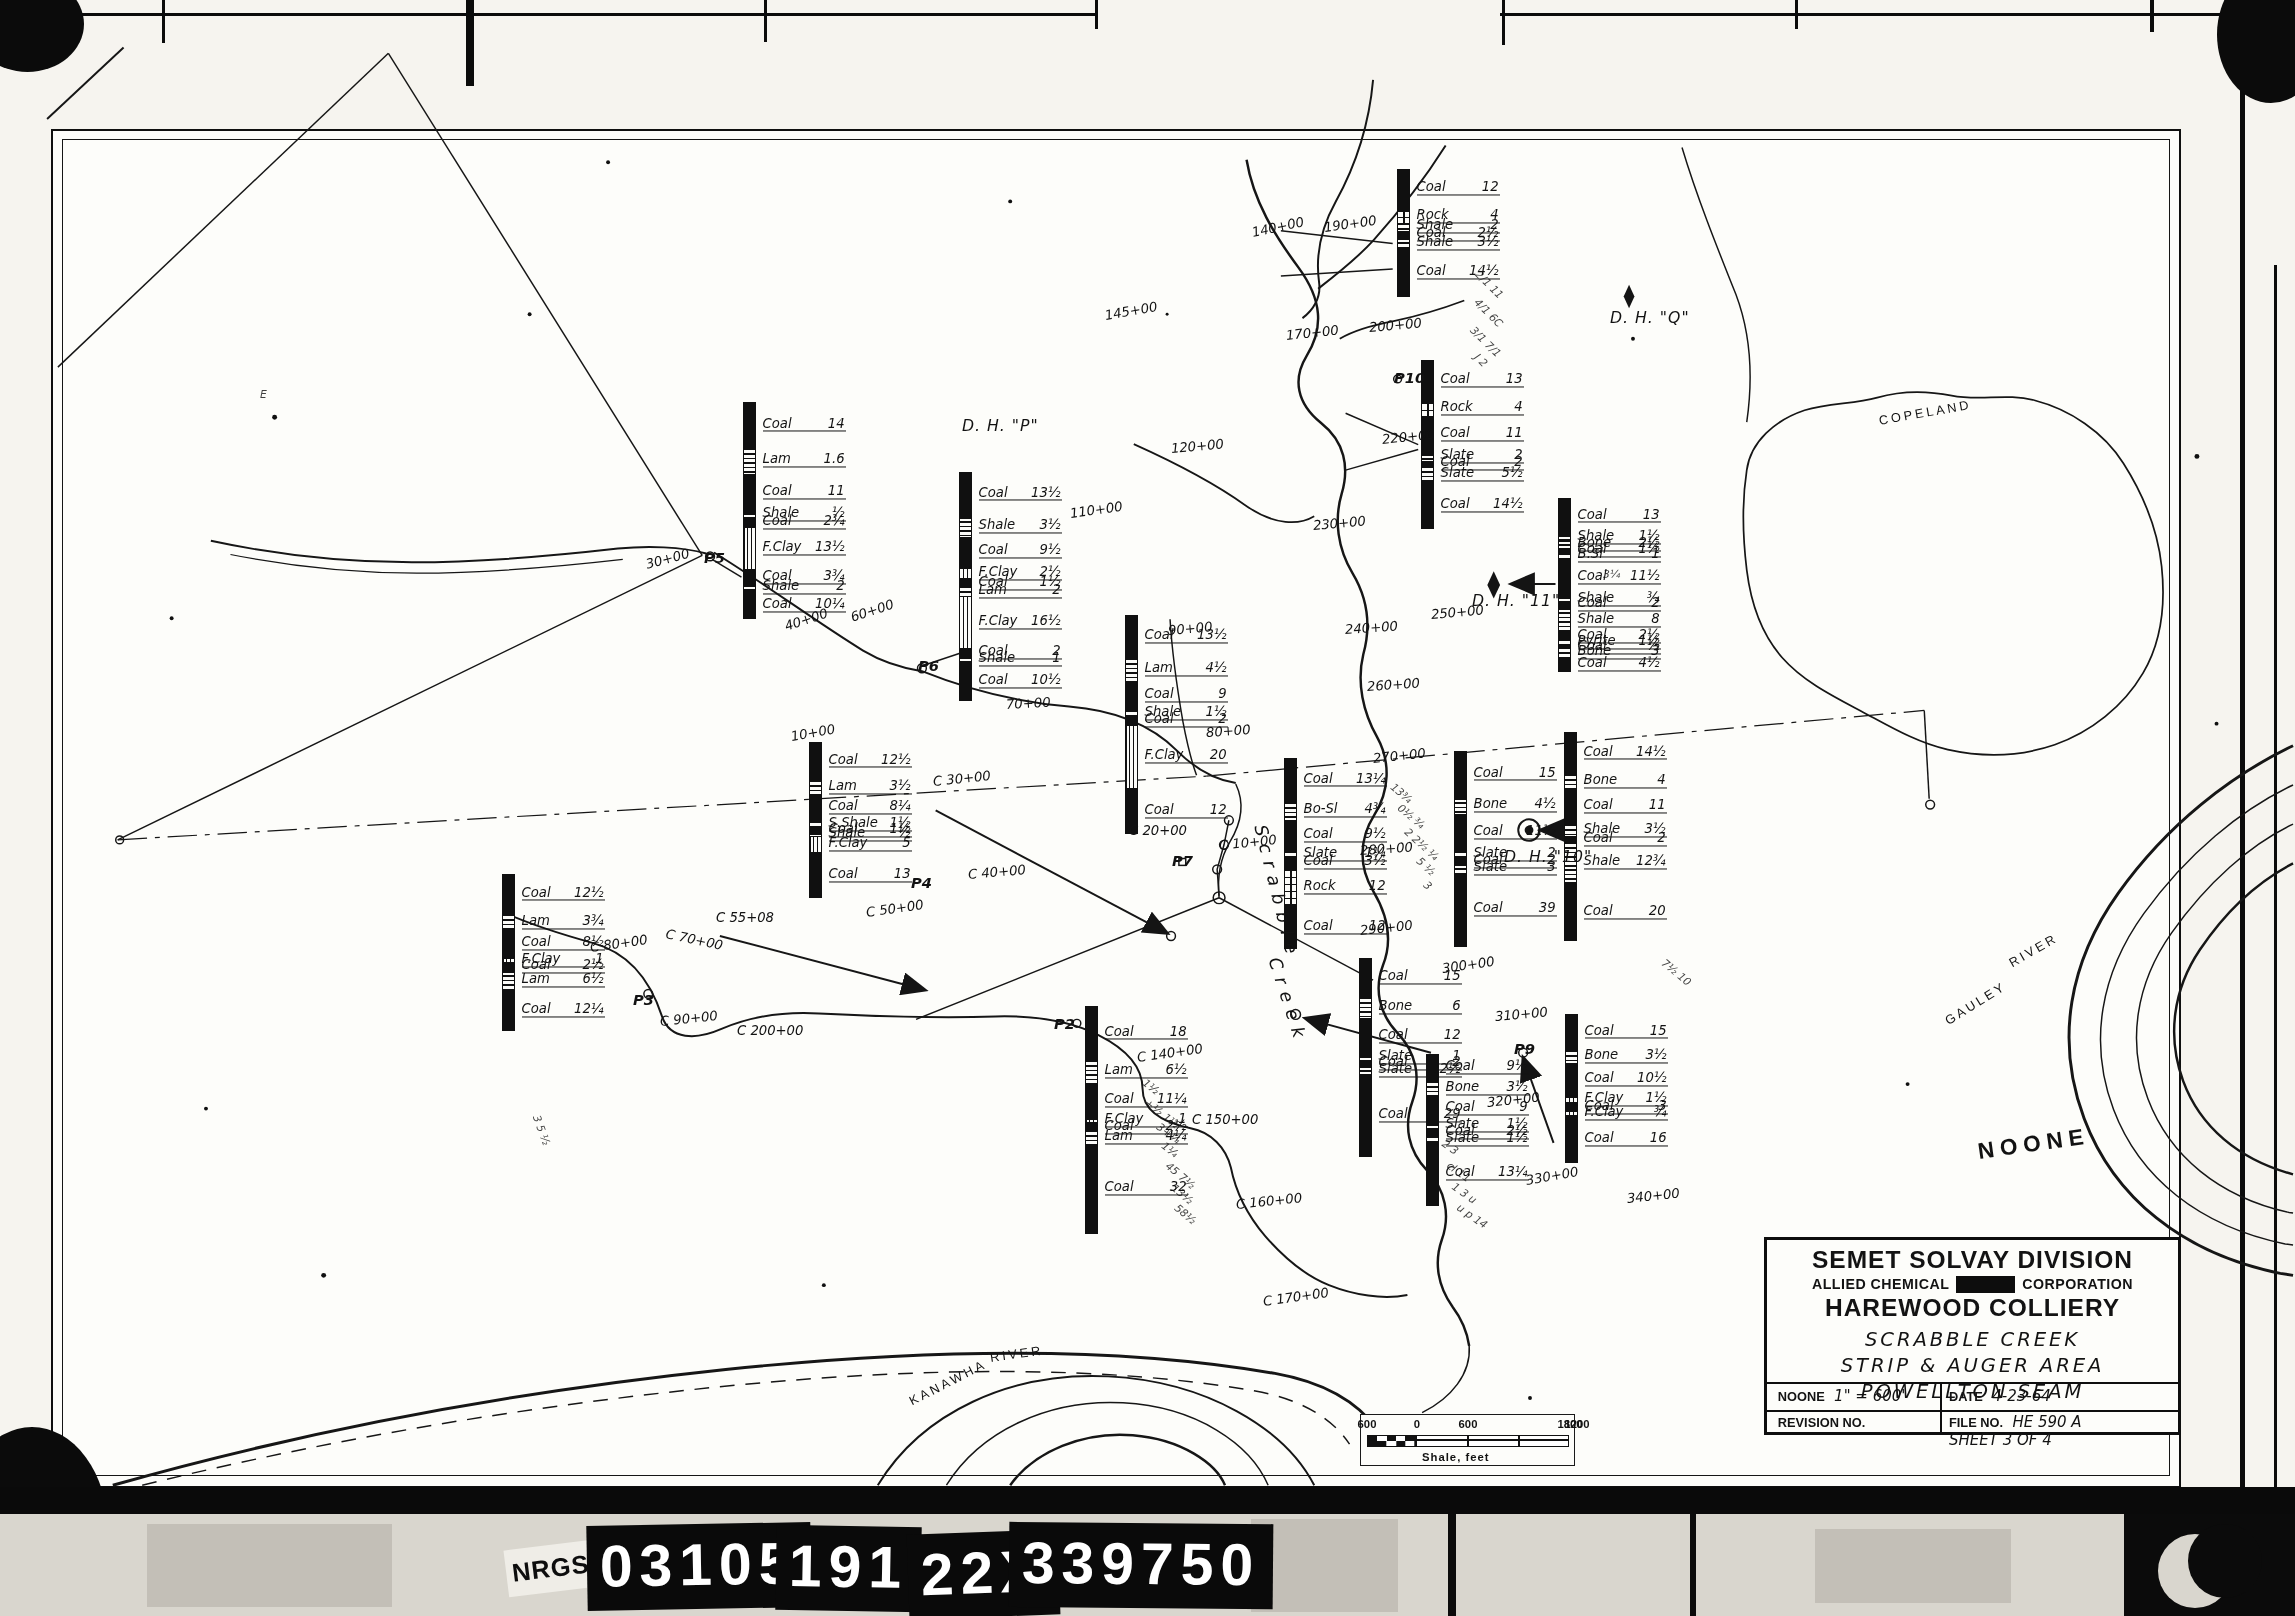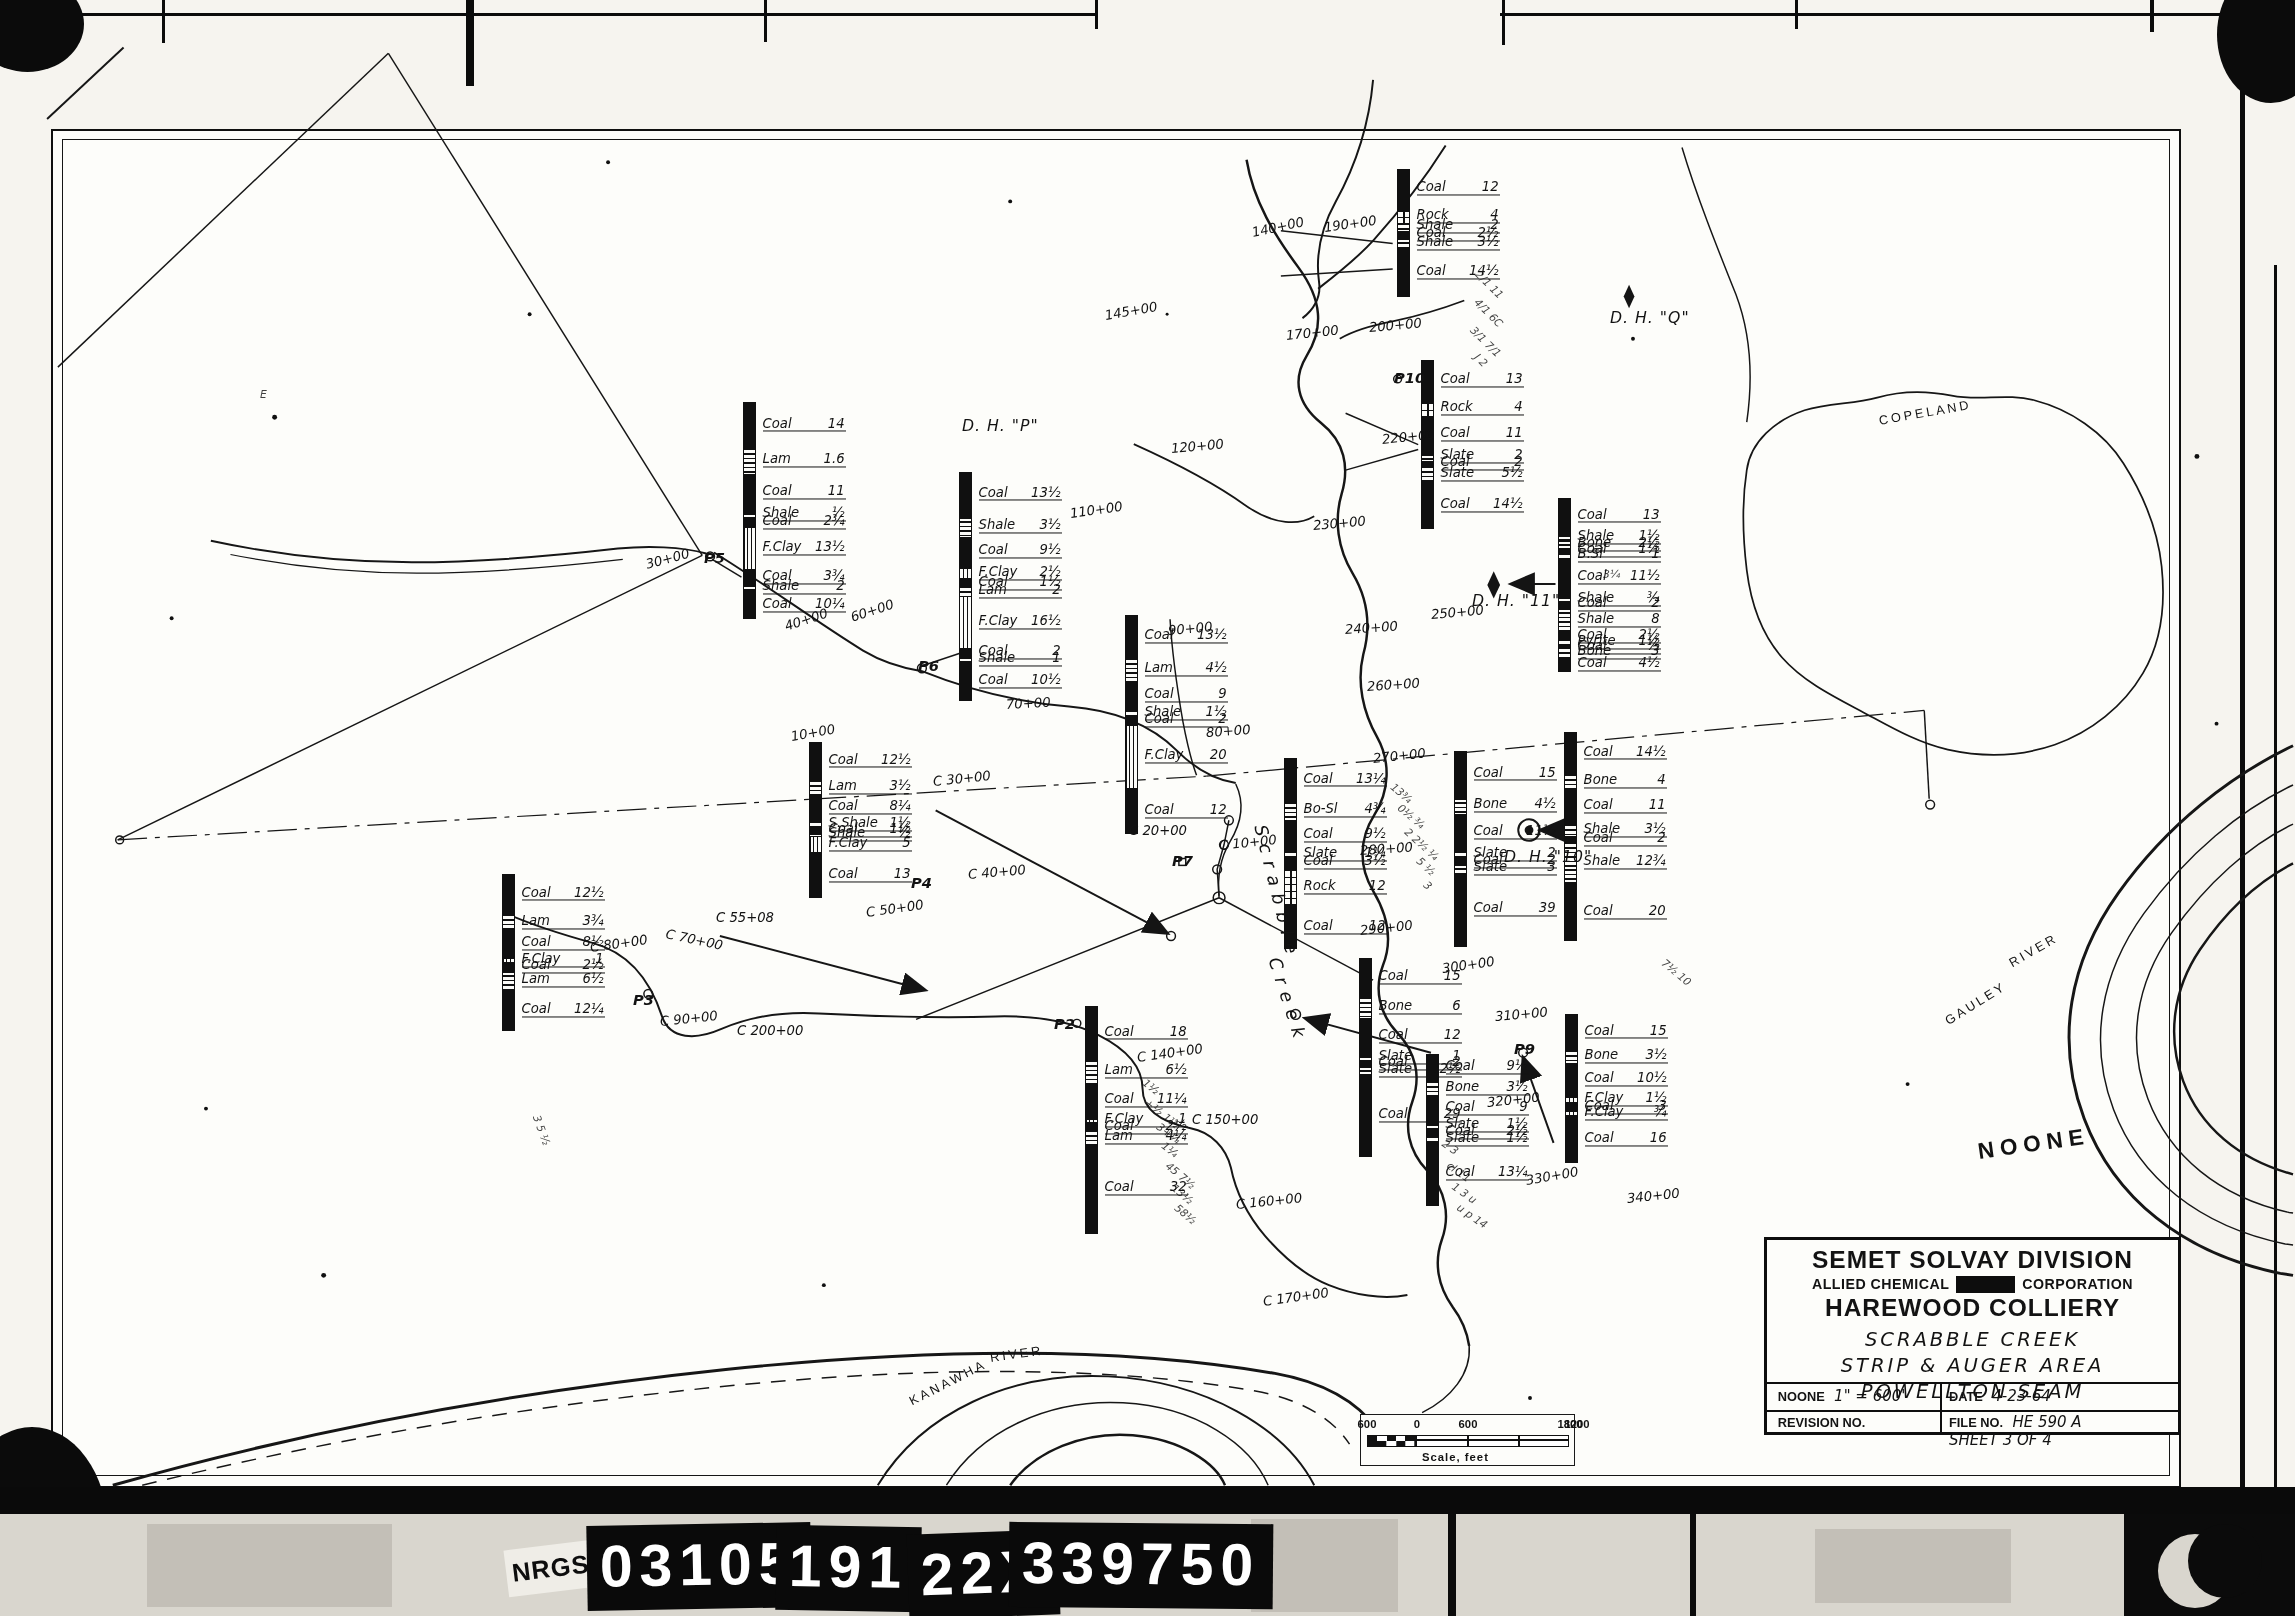--- a/index.html
+++ b/index.html
@@ -141,21 +141,21 @@
   <div id="sb-bar">
     <div id="sb-check">
       <div class="chkrow"></div>
       <div class="chkrow b"></div>
     </div>
     <div id="sb-lined">
       <div class="sb-div" style="left:50px"></div>
       <div class="sb-div" style="left:101px"></div>
     </div>
   </div>
-  <div id="sb-caption">Scale, feet</div>
+  <div id="sb-caption">Shale, feet</div>
 
   <div id="band"></div>
   <div id="strip">
     <div class="streak" style="left:147px;top:9.8px;width:245px;height:83px"></div>
     <div class="streak" style="left:1251px;top:4.9px;width:147px;height:93px"></div>
     <div class="streak" style="left:1815px;top:14.7px;width:196px;height:74px"></div>
     <div class="film" style="left:1448px;top:0;width:7.8px;height:103px"></div>
     <div class="film" style="left:1690px;top:0;width:5.9px;height:103px"></div>
     <div class="film" style="left:2124px;top:0;width:172px;height:103px"></div>
     <div style="position:absolute;left:2158px;top:19.6px;width:74px;height:74px;border-radius:50%;background:#d9d6ce"></div>

